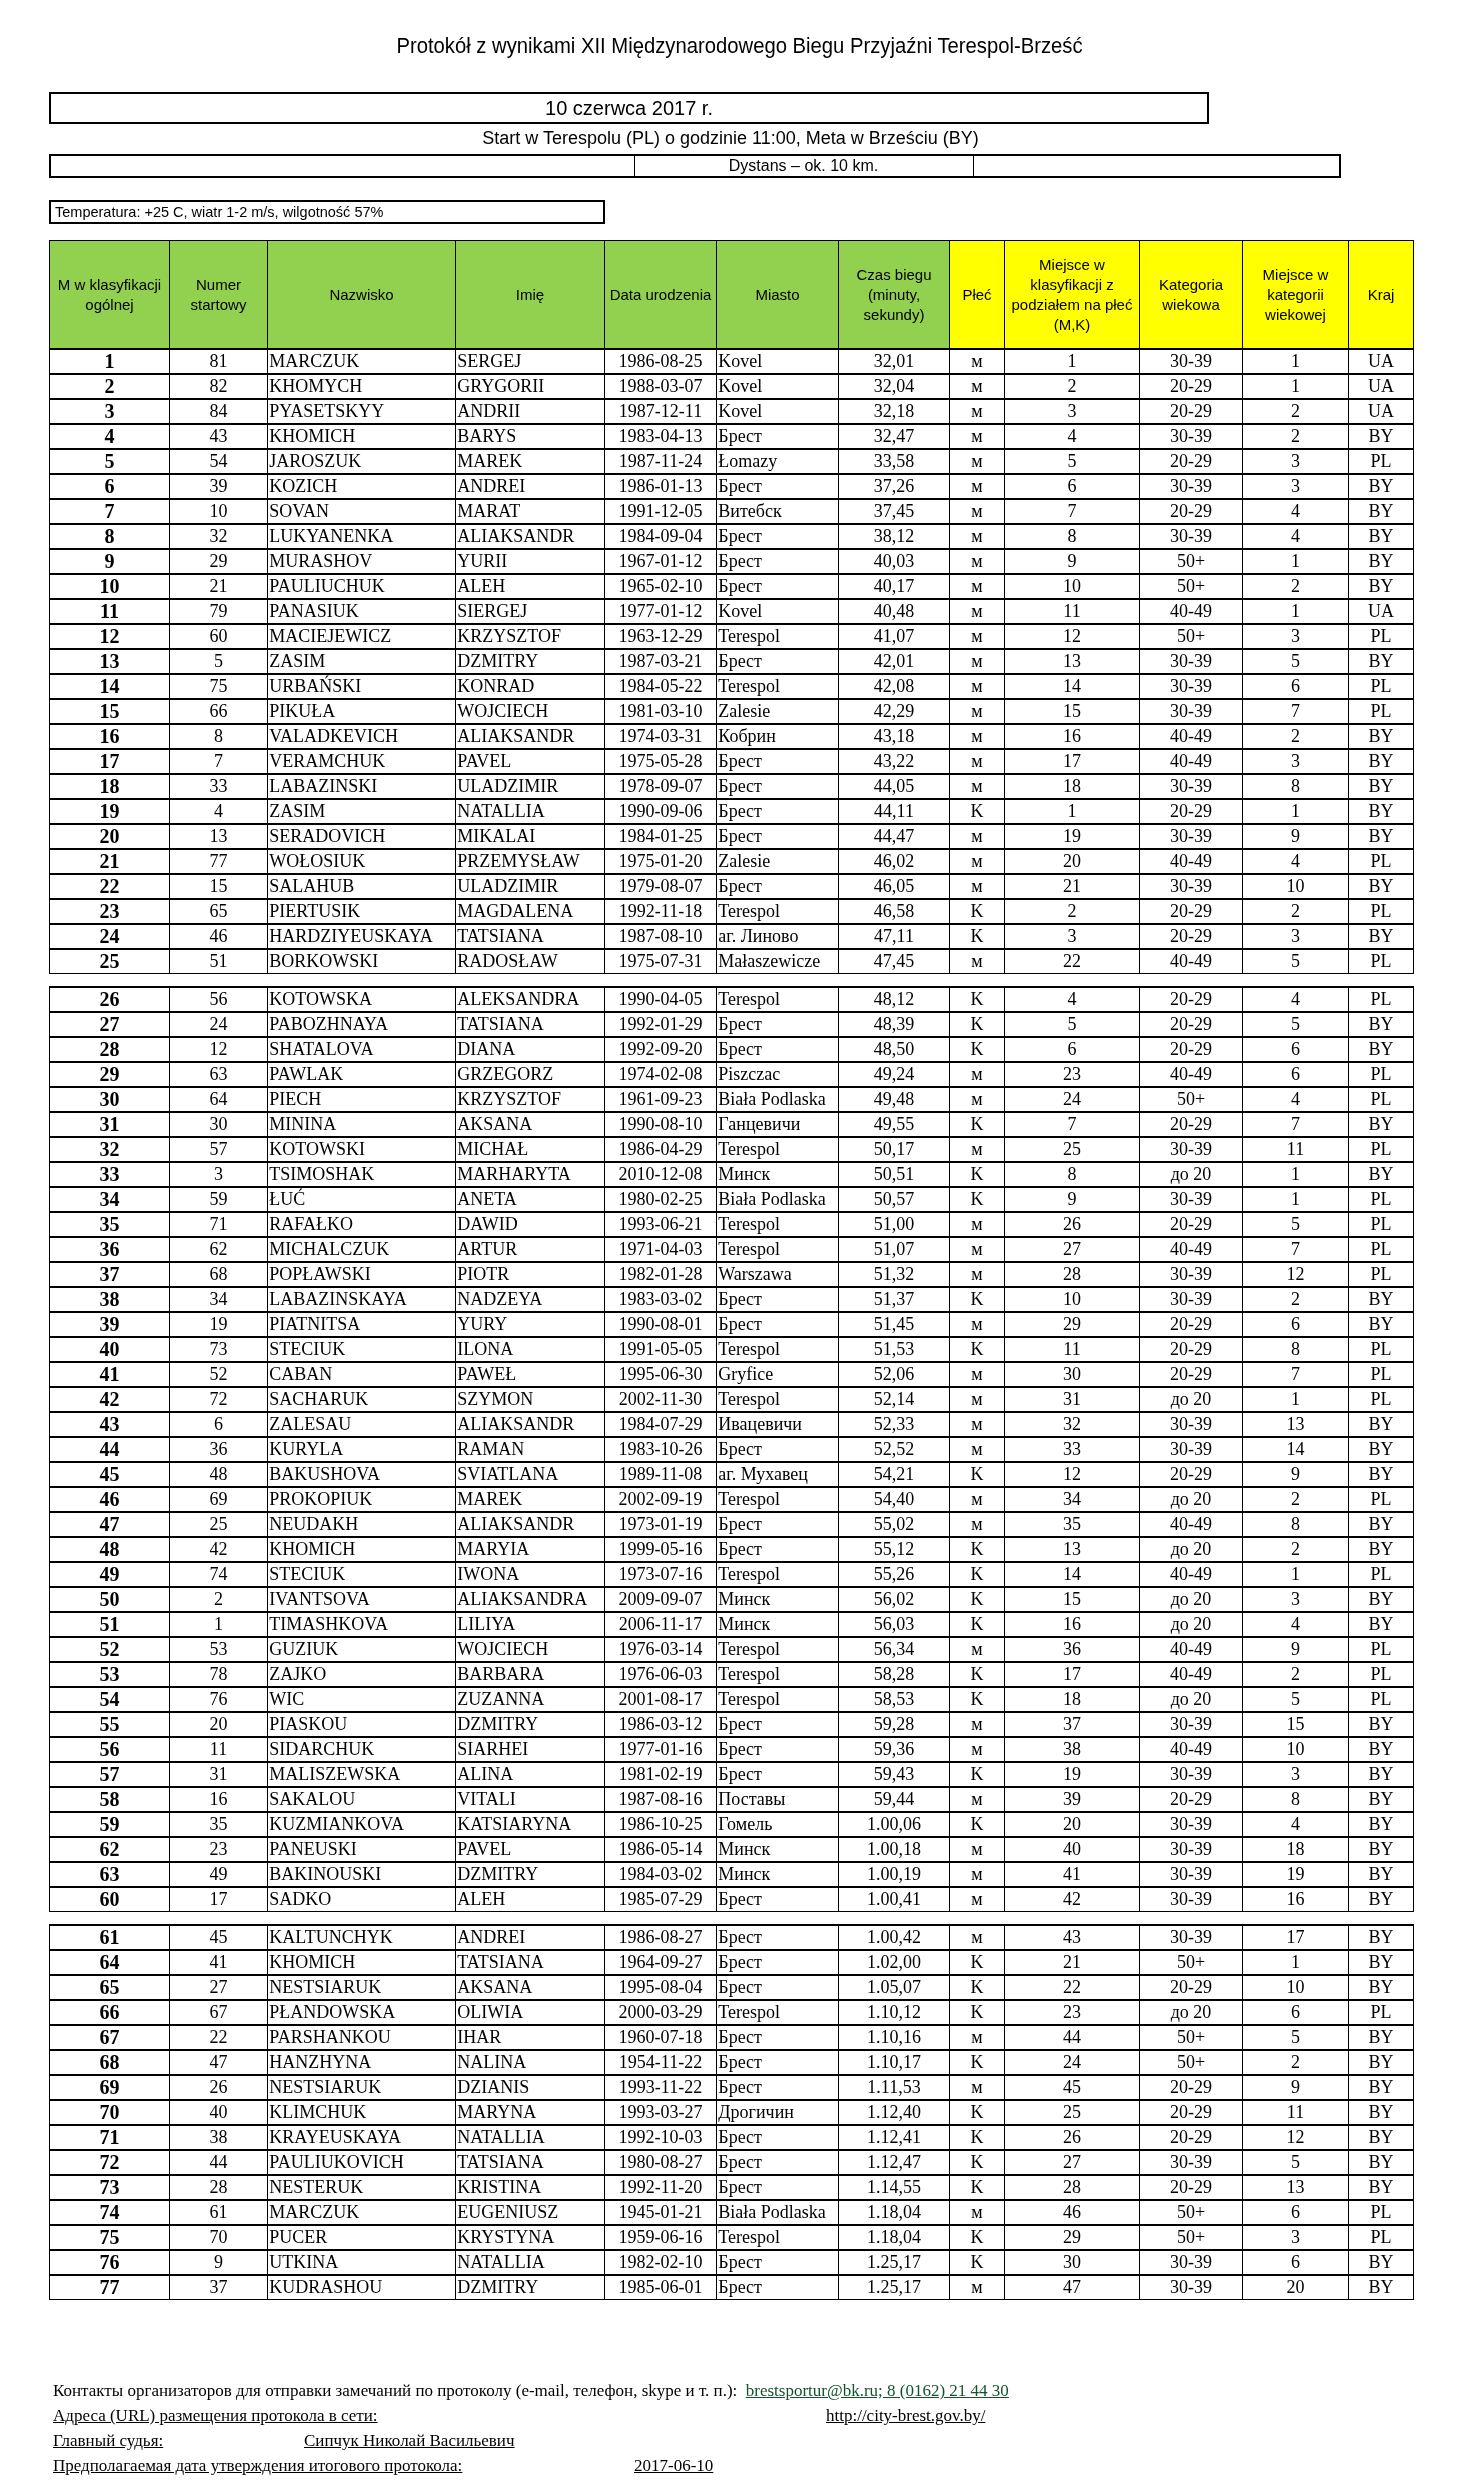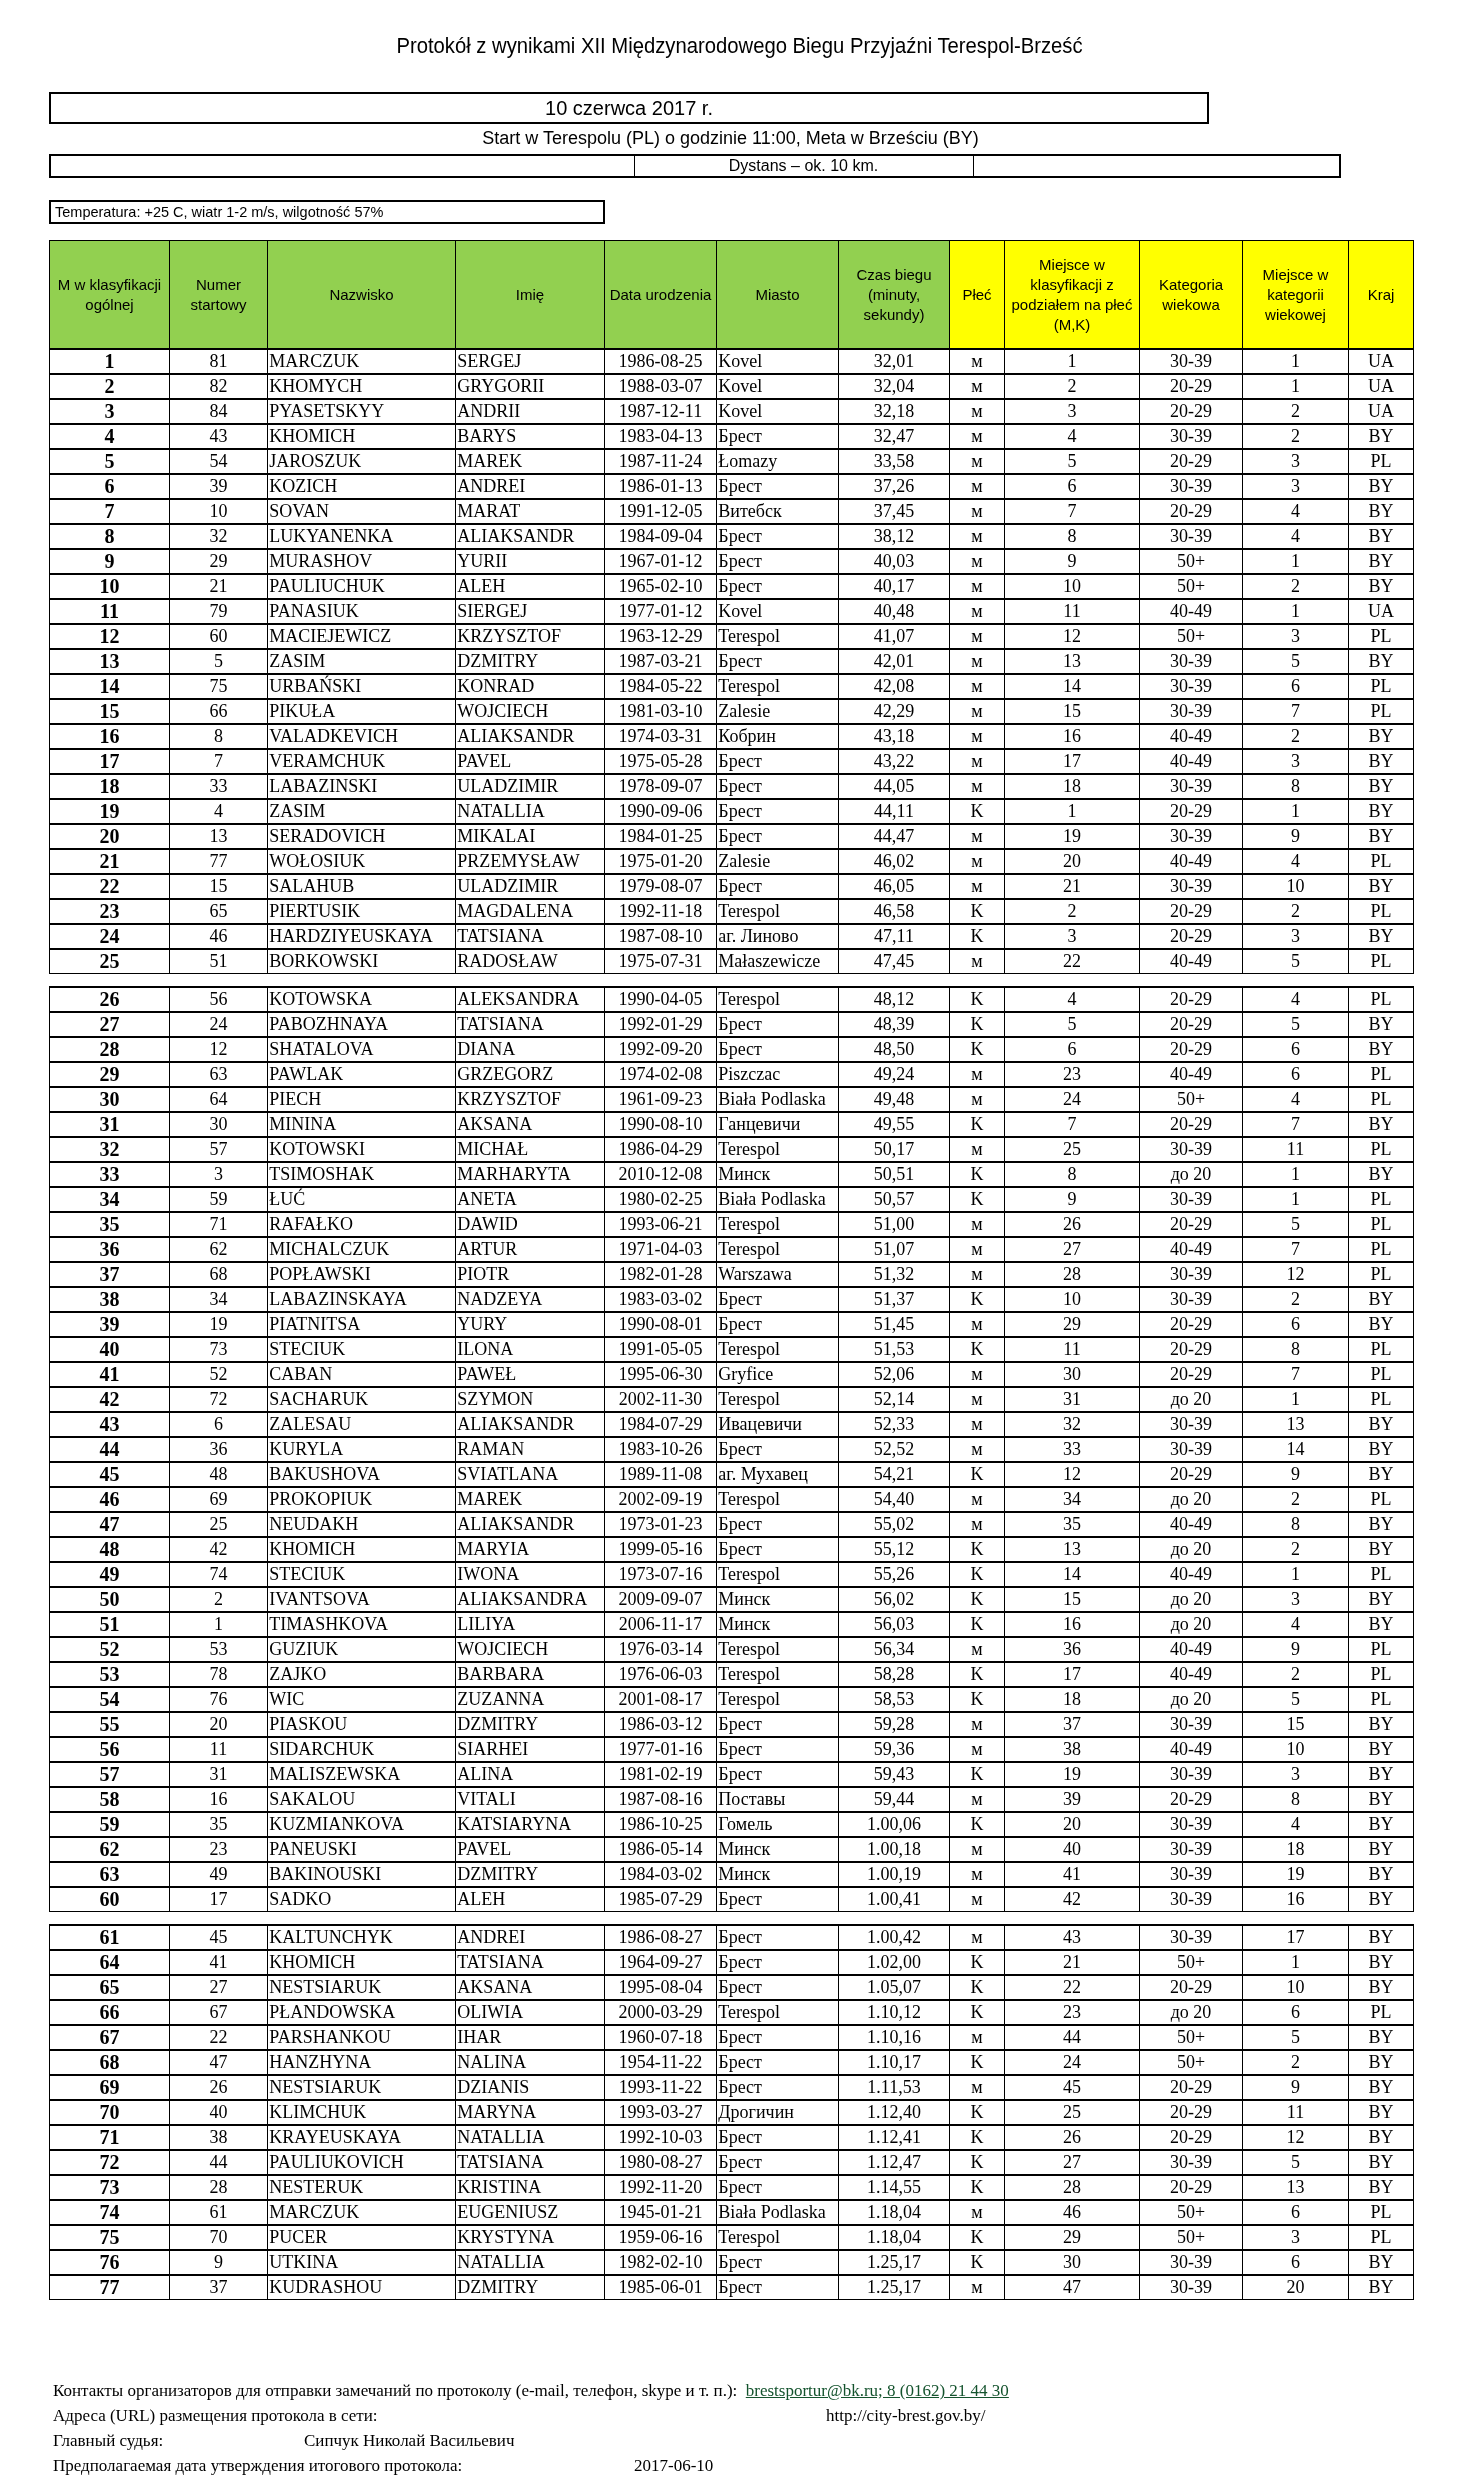--- a/index.html
+++ b/index.html
@@ -13,21 +13,21 @@
   .temp-box{top:200px;left:49px;width:556px;height:24px;font-size:14.5px;line-height:20px;padding-left:4px;}
   table{position:absolute;left:49px;top:240px;width:1363px;border-collapse:collapse;table-layout:fixed;}
   th{font-family:"Liberation Sans",sans-serif;font-weight:normal;font-size:15px;border:1.3px solid #000;line-height:20px;height:107px;padding:0 2.6px;}
   th.g{background:#92d050;} th.y{background:#ffff00;}
   td{border:1.3px solid #000;font-size:18px;height:22.5px;padding:0 1.3px;white-space:nowrap;overflow:hidden;}
   tr.row td{border-top:2.6px solid #000;}
   td.c{text-align:center;} td.b{font-weight:bold;font-size:20px;}
   tr.gap td{border:none;height:12px;}
   .footer{position:absolute;left:53px;top:2378px;font-size:17px;line-height:25px;}
   .footer a{color:#14532d;text-decoration:underline;}
-  .fl{display:flex;}
+  .fl{display:flex;text-decoration:underline;}
 </style>
 </head>
 <body>
 
 <div class="title">Protokół z wynikami XII Międzynarodowego Biegu Przyjaźni Terespol-Brześć</div>
 <div class="box date-box">10 czerwca 2017 r.</div>
 <div class="start">Start w Terespolu (PL) o godzinie 11:00, Meta w Brześciu (BY)</div>
 <div class="box dyst-box">
   <div style="width:217px"></div>
   <div style="width:338px;text-align:center">Dystans – ok. 10 km.</div>
@@ -711,21 +711,21 @@
         <td class="c">34</td>
         <td class="c">до 20</td>
         <td class="c">2</td>
         <td class="c">PL</td>
       </tr>
       <tr class="row">
         <td class="c b">47</td>
         <td class="c">25</td>
         <td class="">NEUDAKH</td>
         <td class="">ALIAKSANDR</td>
-        <td class="c">1973-01-23</td>
+        <td class="c">1973-01-19</td>
         <td class="">Брест</td>
         <td class="c">55,02</td>
         <td class="c">м</td>
         <td class="c">35</td>
         <td class="c">40-49</td>
         <td class="c">8</td>
         <td class="c">BY</td>
       </tr>
       <tr class="row">
         <td class="c b">48</td>

